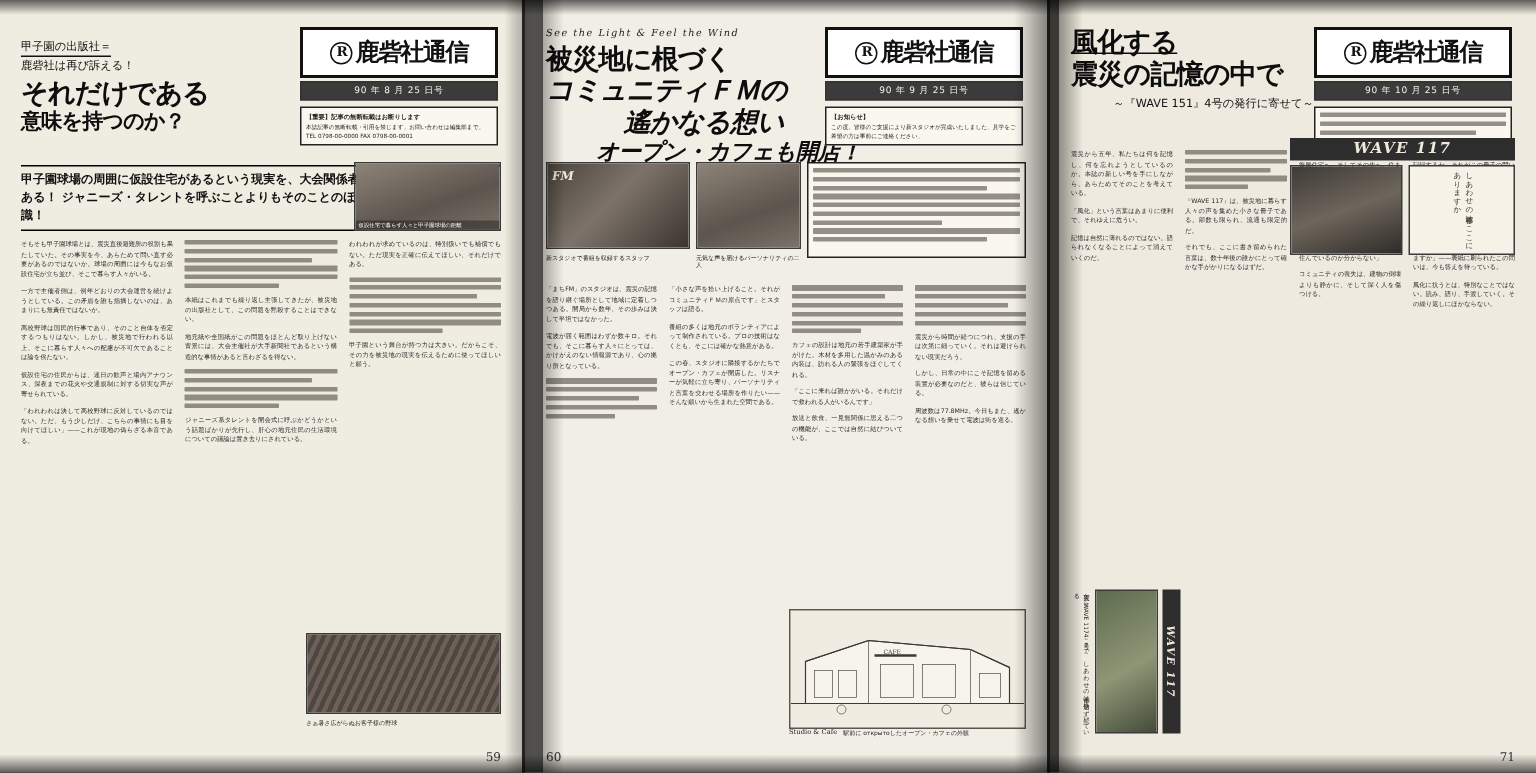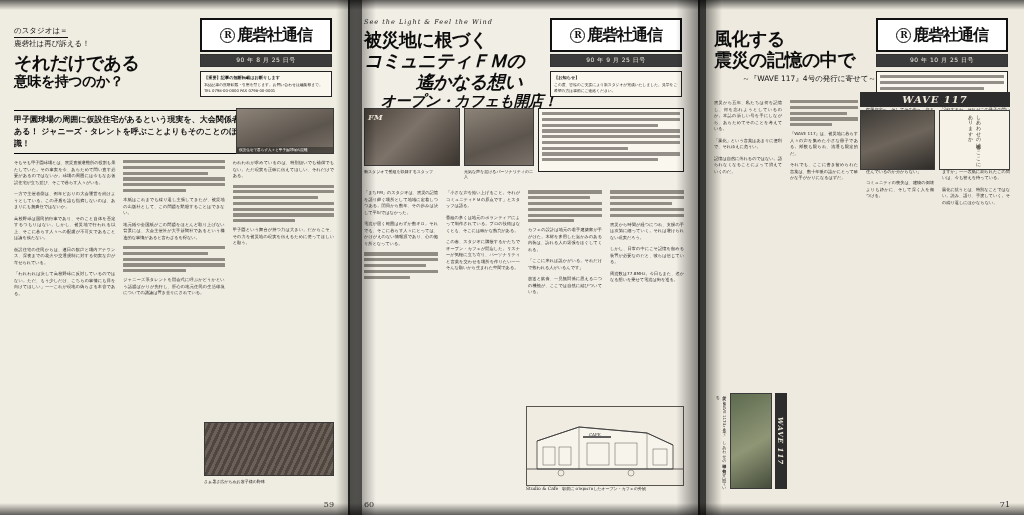--- a/index.html
+++ b/index.html
@@ -263,21 +263,21 @@
 </head>
 <body>
 
 <div class="scan">
 
   <div class="page p1">
     <div class="page-inner">
 
       <div class="masthead">
         <div class="headline">
-          <div class="kicker">のスタジオは＝</div>
+          <div class="kicker">甲子園の出版社＝</div>
           <div class="kicker2">鹿砦社は再び訴える！</div>
           <div class="hl-line hl-1">それだけである</div>
           <div class="hl-line hl-3">意味を持つのか？</div>
         </div>
         <div class="logo-box">
           <div class="logo-main">
             <span class="rmark">R</span>
             <span>鹿砦社通信</span>
           </div>
           <div class="logo-sub">90 年 8 月 25 日号</div>
@@ -367,21 +367,21 @@
 
   <div class="page p2">
     <div class="page-inner">
 
       <div class="masthead">
         <div class="headline" style="width:210px;">
           <div class="eyebrow-en">See the Light &amp; Feel the Wind</div>
           <div class="hl-line hl-1">被災地に根づく</div>
           <div class="hl-line hl-italic hl-2">コミュニティＦＭの</div>
           <div class="hl-line hl-italic hl-2" style="text-align:center;">遙かなる想い</div>
-          <div class="hl-line hl-italic hl-2" style="text-align:center; font-size:15px;">オープン・カフェも開店！</div>
+          <div class="hl-line hl-italic hl-2" style="text-align:right; font-size:15px;">オープン・カフェも開店！</div>
         </div>
         <div class="logo-box">
           <div class="logo-main">
             <span class="rmark">R</span>
             <span>鹿砦社通信</span>
           </div>
           <div class="logo-sub">90 年 9 月 25 日号</div>
           <div class="inset-box" style="margin-top:4px;">
             <span class="t">【お知らせ】</span>
             <span>この度、皆様のご支援により新スタジオが完成いたしました。見学をご希望の方は事前にご連絡ください。</span>
@@ -504,23 +504,23 @@
 
       <div class="folio left">60</div>
     </div>
   </div>
 
   <div class="page p3">
     <div class="page-inner">
 
       <div class="masthead" style="height:84px;">
         <div class="headline" style="width:190px;">
-          <div class="hl-line hl-1" style="margin-top:10px;">風化する</div>
+          <div class="hl-line hl-1" style="text-decoration:underline;">風化する</div>
           <div class="hl-line hl-2" style="text-align:left;">震災の記憶の中で</div>
-          <div style="font-size:7.5px; text-align:center; margin-top:4px; color:#111;">～『WAVE 117』4号の発行に寄せて～</div>
+          <div style="font-size:7.5px; text-align:center; margin-top:4px; color:#111;">～『WAVE 151』4号の発行に寄せて～</div>
         </div>
         <div class="logo-box">
           <div class="logo-main">
             <span class="rmark">R</span>
             <span>鹿砦社通信</span>
           </div>
           <div class="logo-sub">90 年 10 月 25 日号</div>
           <div class="inset-box" style="margin-top:4px; height:26px; overflow:hidden;">
             <div class="fake-line"></div>
               <div class="fake-line"></div>

